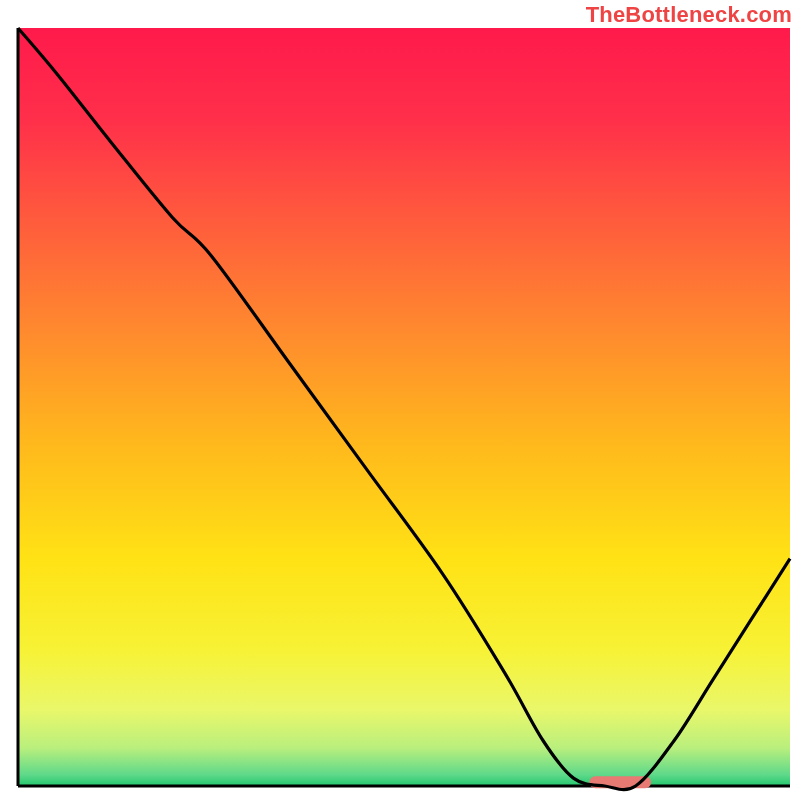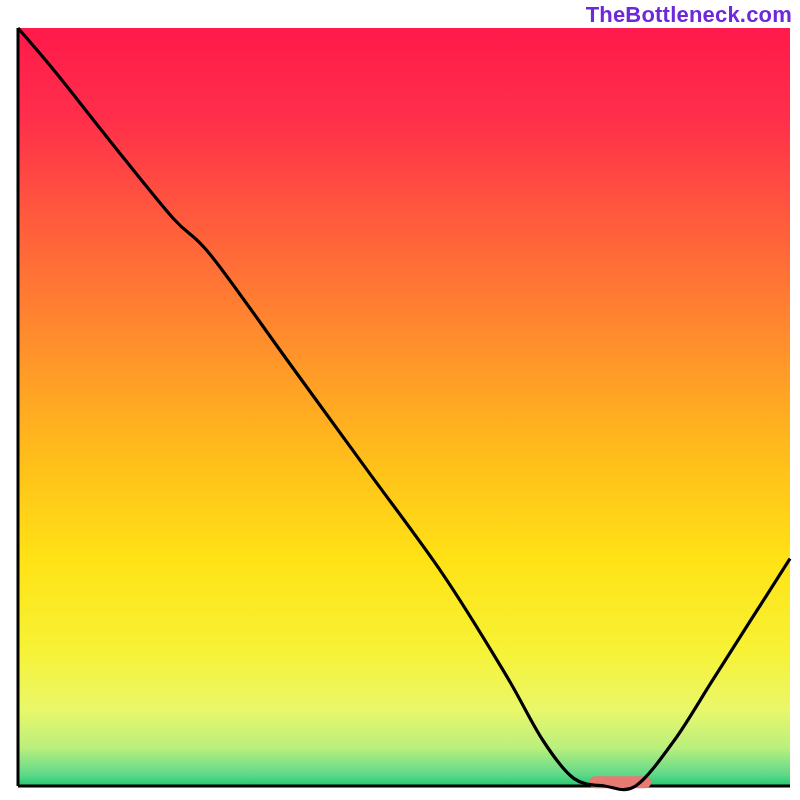--- a/index.html
+++ b/index.html
@@ -15,21 +15,21 @@
     position: relative;
     width: 800px;
     height: 800px;
   }
   .watermark {
     position: absolute;
     top: 2px;
     right: 8px;
     font-size: 22px;
     font-weight: 600;
-    color: #6d28d9;
+    color: #ef4444;
     letter-spacing: 0.2px;
     z-index: 5;
   }
   svg.plot {
     position: absolute;
     left: 0;
     top: 0;
   }
 </style>
 </head>

